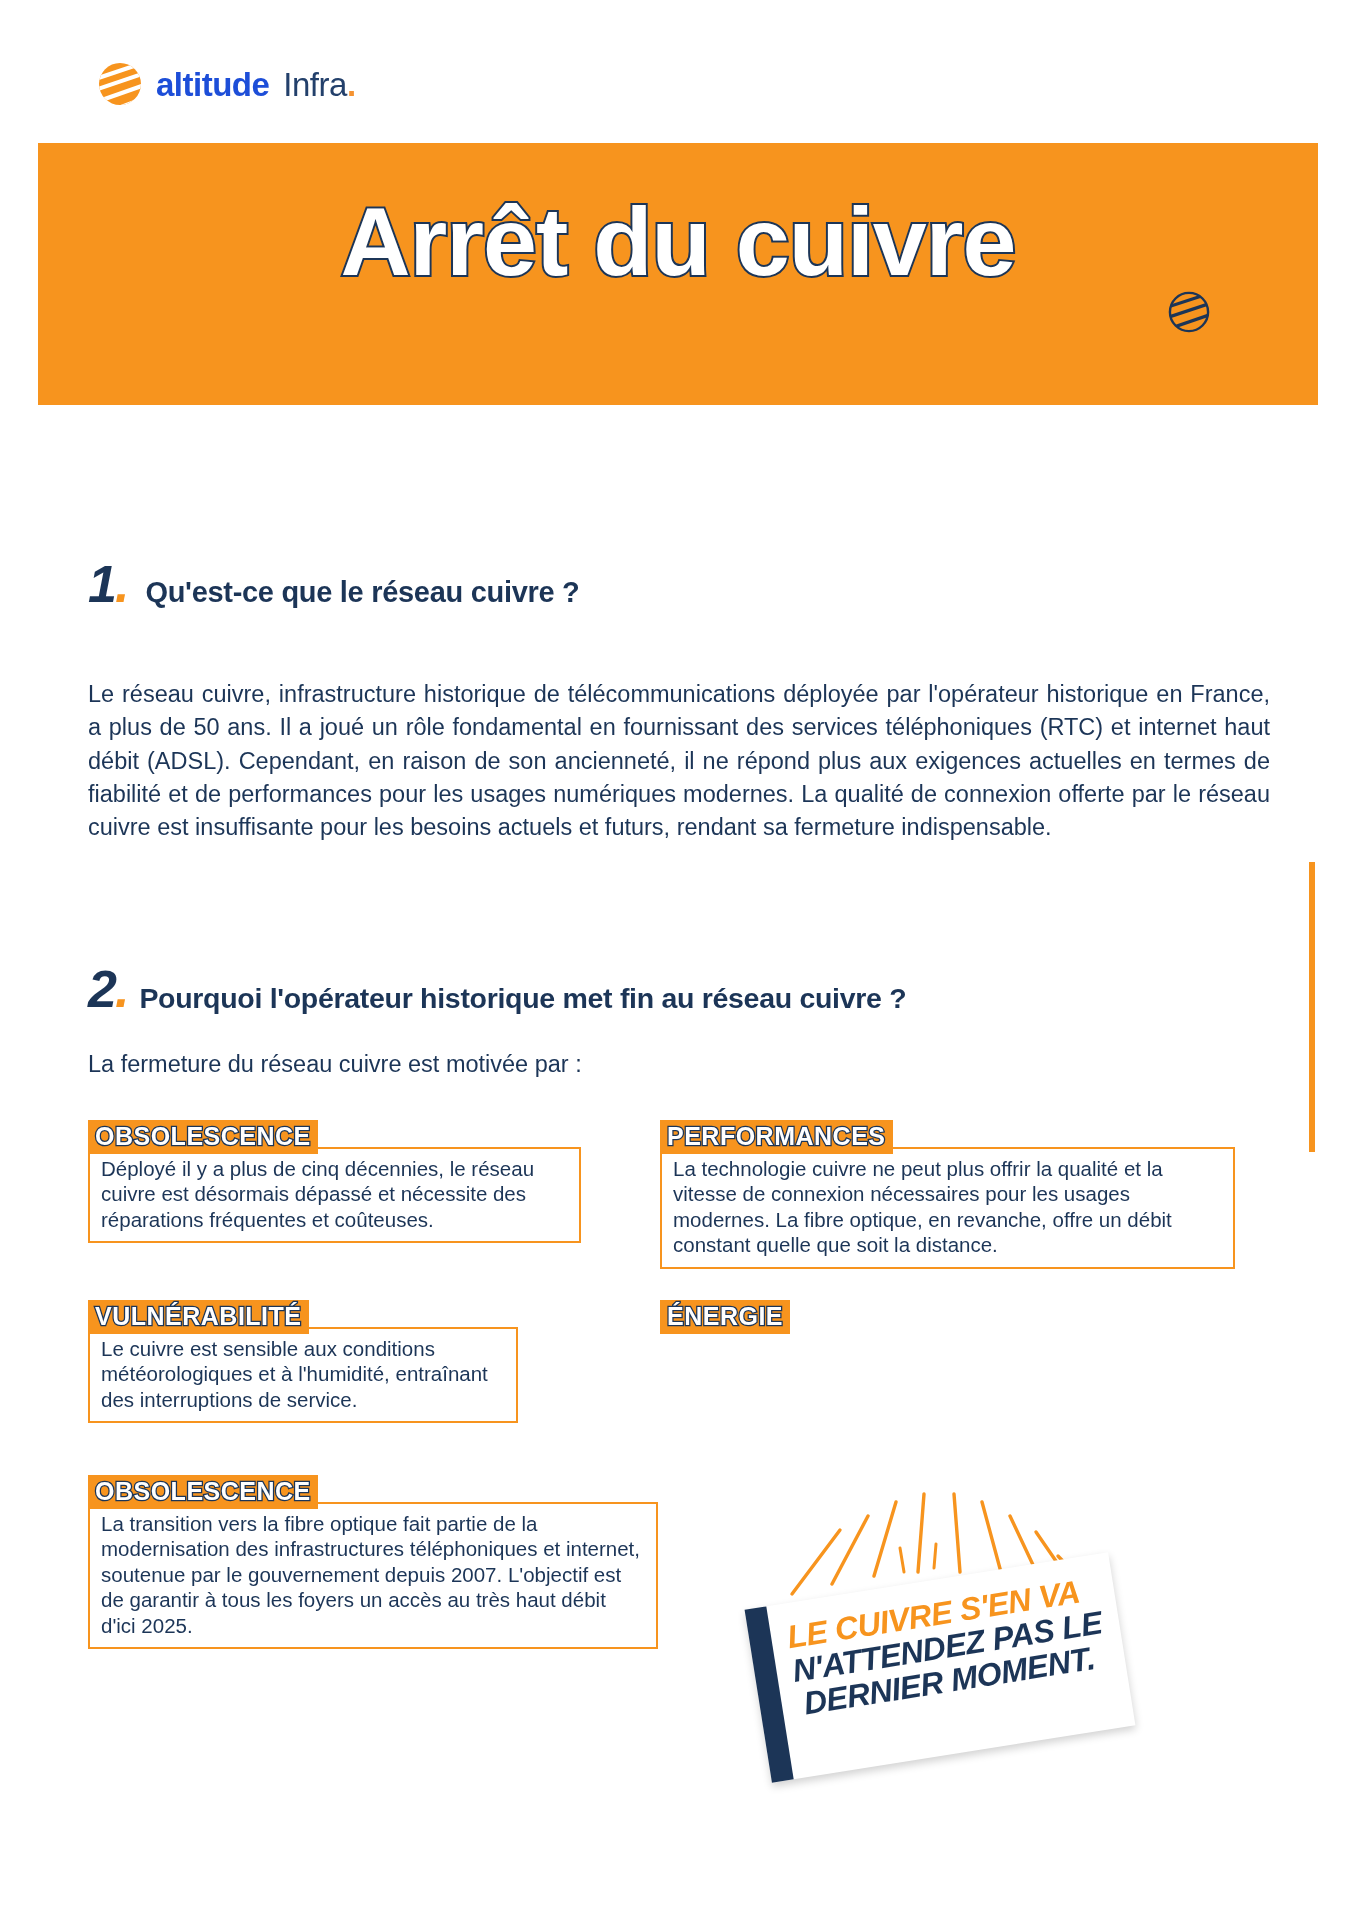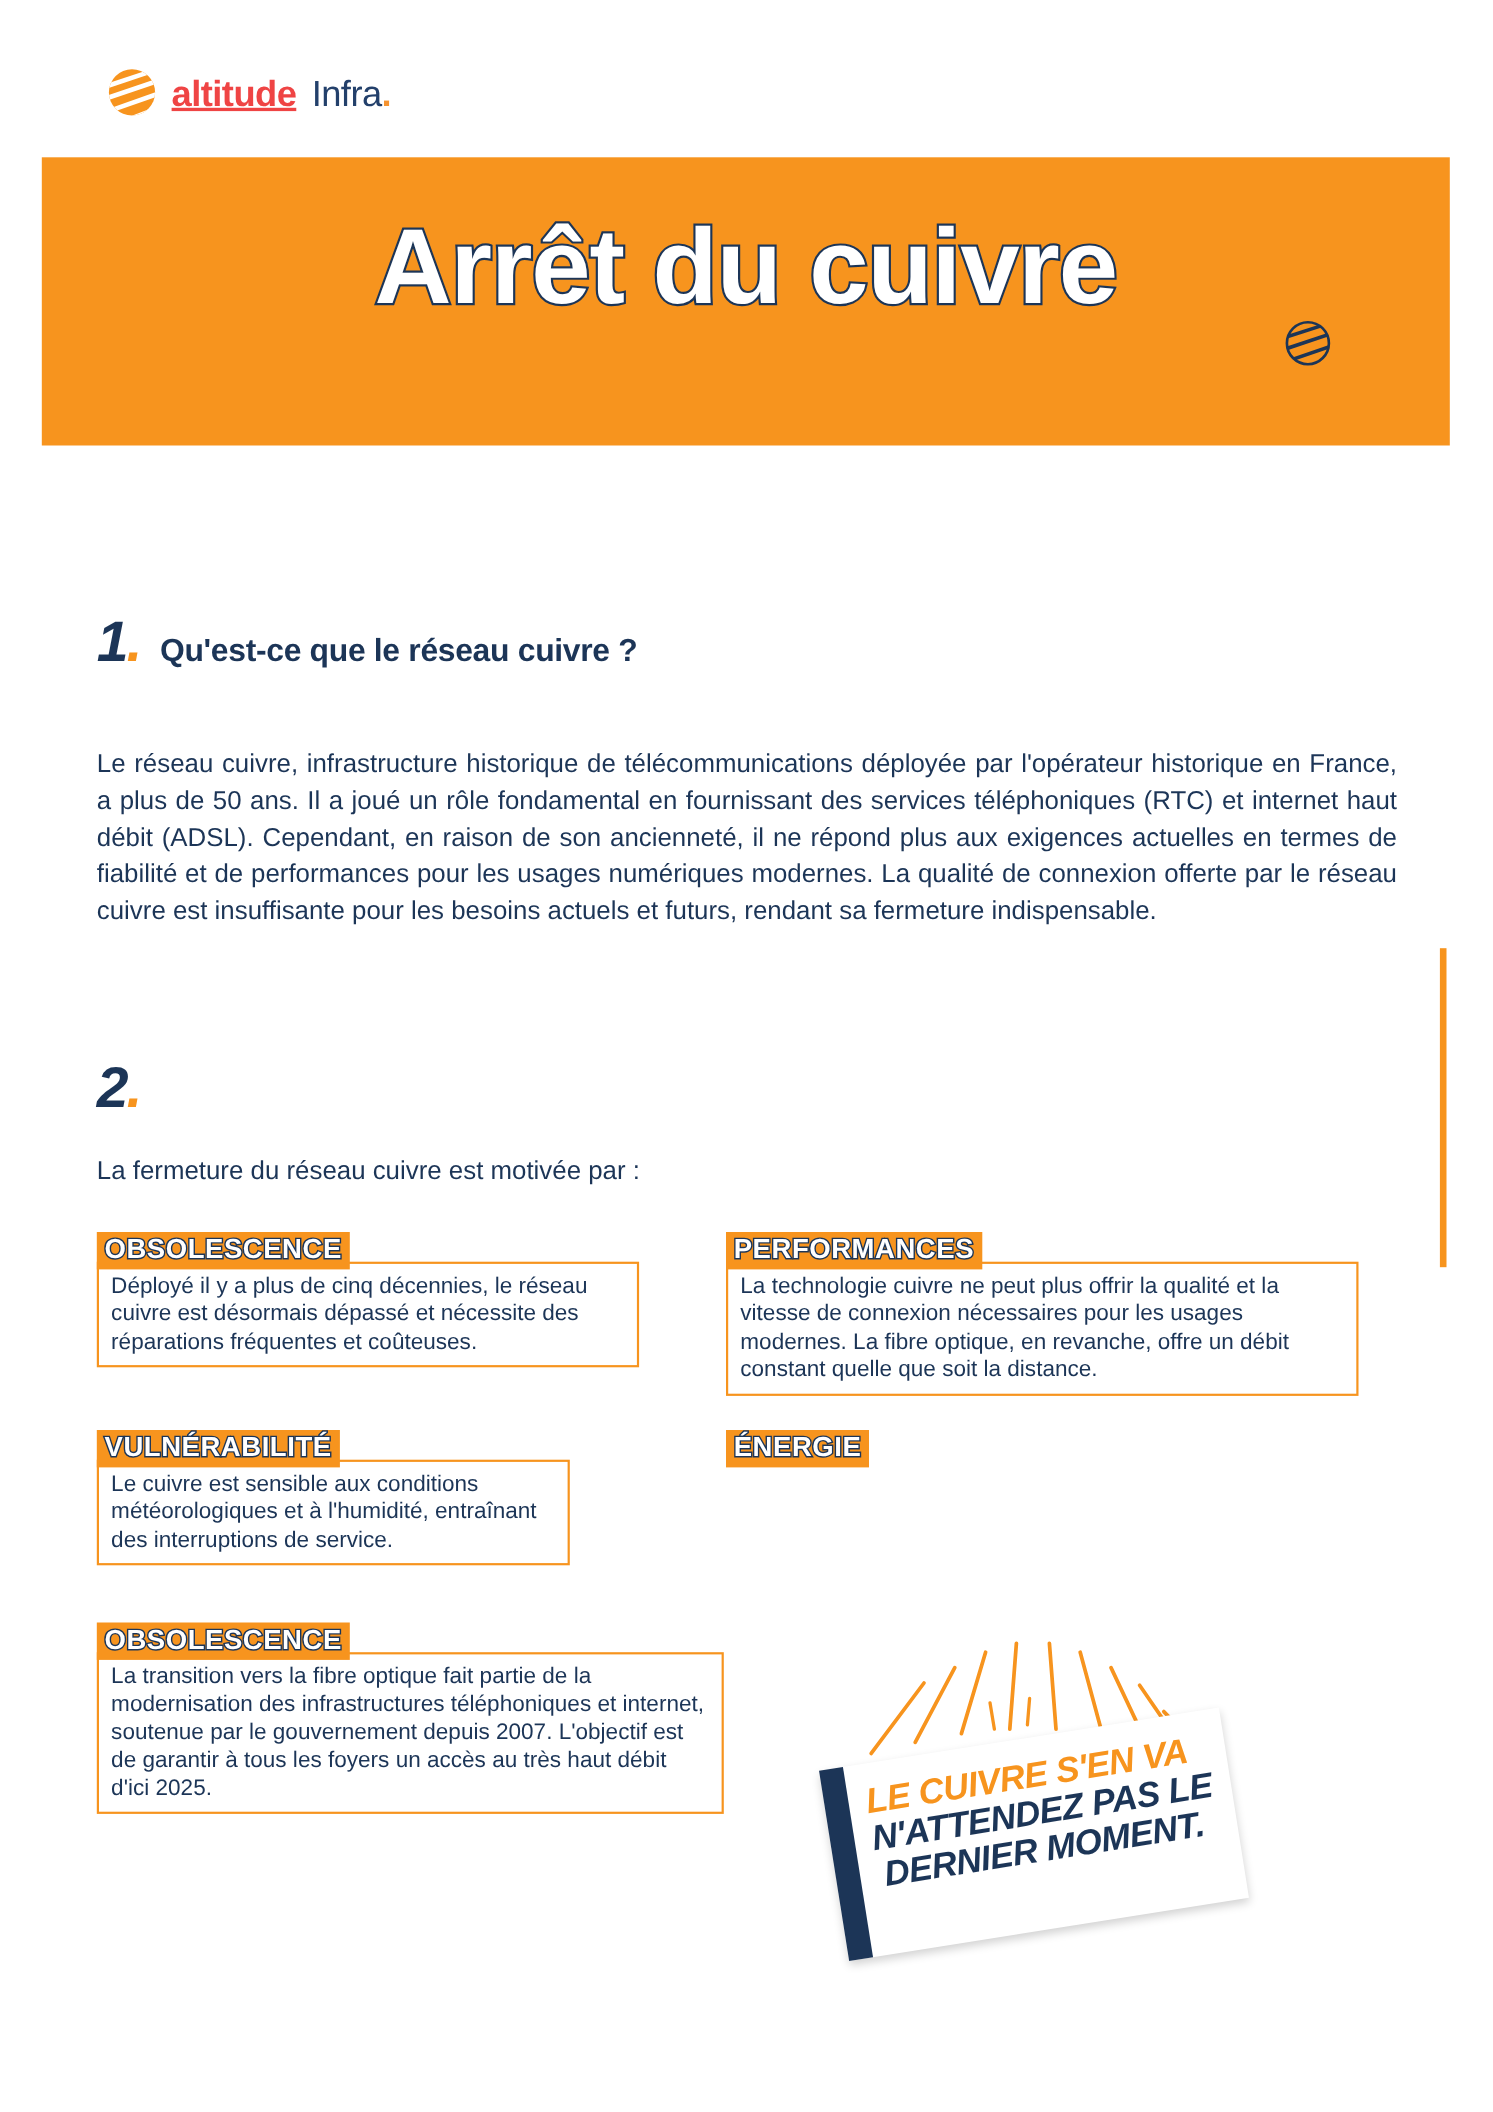--- a/index.html
+++ b/index.html
@@ -34,22 +34,21 @@
   .logo-text {
     font-size: 33px;
     letter-spacing: -0.5px;
     white-space: nowrap;
     line-height: 1;
     display: flex;
     align-items: baseline;
   }
   .logo-text .brand-bold {
     font-weight: 700;
-    color: #ef4444;
-    text-decoration: underline;
+    color: #1d4ed8;
   }
   .logo-text .brand-light {
     font-weight: 400;
     color: #23406b;
     margin-left: 14px;
   }
   .logo-text .brand-dot {
     color: #f59331;
     font-weight: 700;
   }
@@ -299,20 +298,21 @@
 </div>
 
 <div class="section-head" id="sec1-head">
   <span class="sec-num"><span>1</span><span class="dot">.</span></span>
   <span class="sec-title"><span>Qu'est-ce que le réseau cuivre ?</span></span>
 </div>
 <div class="para" id="sec1-para">Le réseau cuivre, infrastructure historique de télécommunications déployée par l'opérateur historique en France, a plus de 50 ans. Il a joué un rôle fondamental en fournissant des services téléphoniques (RTC) et internet haut débit (ADSL). Cependant, en raison de son ancienneté, il ne répond plus aux exigences actuelles en termes de fiabilité et de performances pour les usages numériques modernes. La qualité de connexion offerte par le réseau cuivre est insuffisante pour les besoins actuels et futurs, rendant sa fermeture indispensable.</div>
 
 <div class="section-head" id="sec2-head">
   <span class="sec-num"><span>2</span><span class="dot">.</span></span>
+  <span class="sec-title"><span>Pourquoi l'opérateur historique met fin au réseau cuivre ?</span></span>
 </div>
 <div class="para" id="sec2-lead">La fermeture du réseau cuivre est motivée par :</div>
 
 <div class="side-rule"></div>
 
 <div class="box" id="box-obsolescence">
   <div class="box-label">OBSOLESCENCE</div>
   <div class="box-body">Déployé il y a plus de cinq décennies, le réseau cuivre est désormais dépassé et nécessite des réparations fréquentes et coûteuses.</div>
 </div>
 

